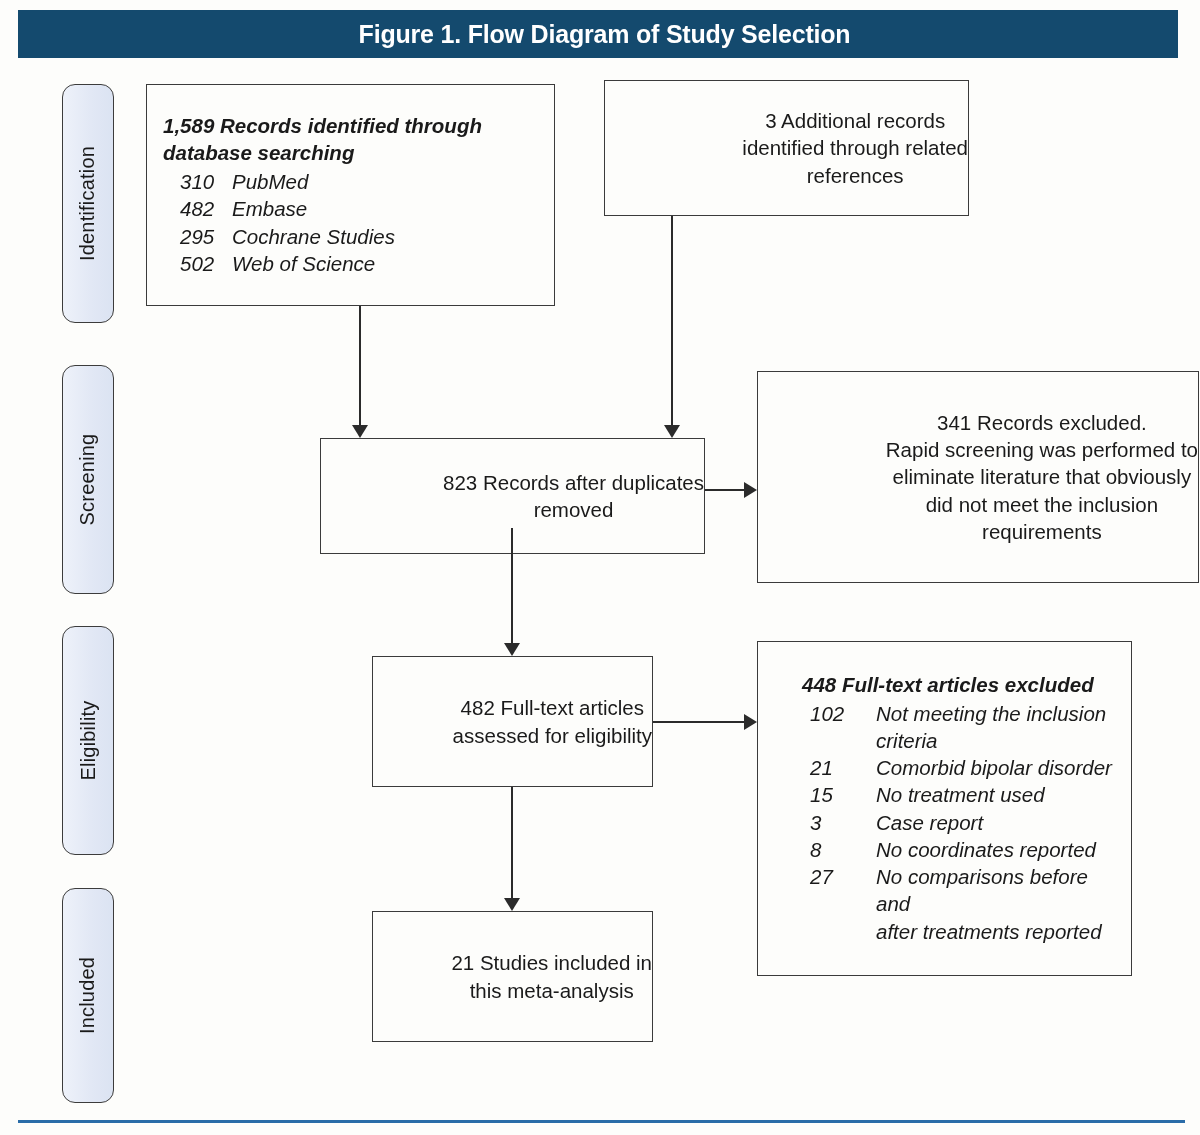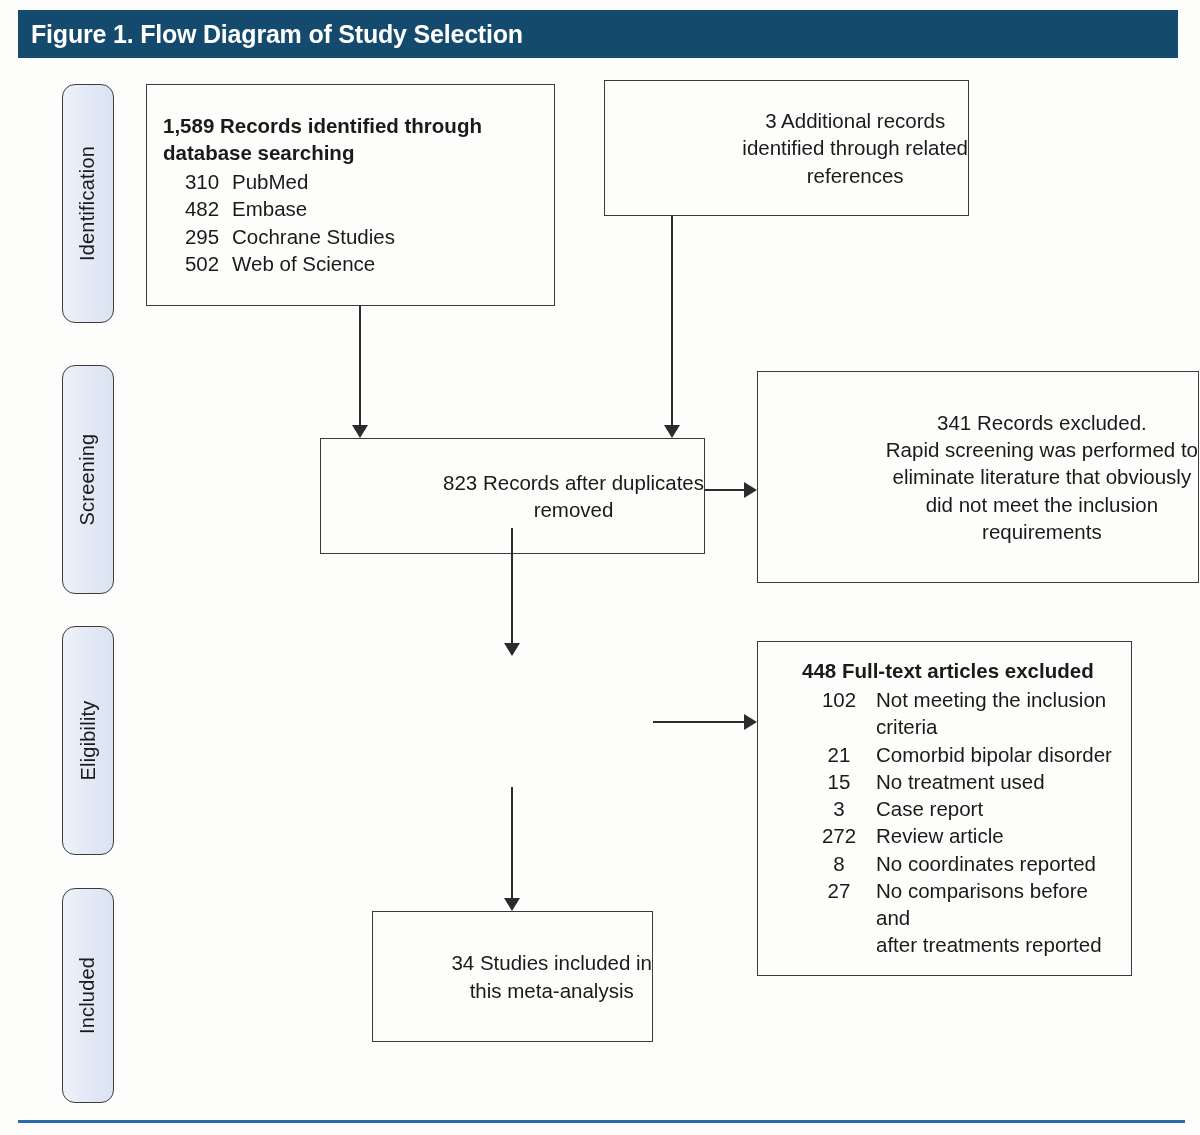--- a/index.html
+++ b/index.html
@@ -21,20 +21,21 @@
   .fig-header {
     position: absolute;
     left: 18px;
     top: 10px;
     width: 1160px;
     height: 48px;
     background: #144a6e;
     box-sizing: border-box;
     display: flex;
     align-items: center;
+    justify-content: center;
   }
   .fig-header-title {
     color: #ffffff;
     font-size: 25px;
     font-weight: bold;
     letter-spacing: -0.2px;
     padding-left: 13px;
     white-space: nowrap;
   }
 
@@ -81,35 +82,35 @@
   }
   .fbox.center { align-items: flex-end; text-align: center; }
   .fbox-text {
     font-size: 20.5px;
     line-height: 1.32;
     color: #1a1a1a;
     white-space: pre-line;
   }
 
   
-  .listbox-inner { width: 100%; padding: 0 16px; box-sizing: border-box; }
+  .listbox-inner { width: 100%; padding: 0 16px; box-sizing: border-box; font-style: italic; }
   .listbox-head {
     font-size: 20.5px;
     font-weight: bold;
     line-height: 1.3;
     white-space: pre-line;
   }
   .listrow {
     display: flex;
     font-size: 20.5px;
     line-height: 1.33;
   }
   .listrow .num {
     flex: 0 0 auto;
-    text-align: center;
+    text-align: left;
     padding-right: 8px;
   }
   .listrow .lbl { flex: 1 1 auto; }
 
   
   .b1-list { margin-top: 2px; padding-left: 17px; }
   .b1-list .num { width: 44px; }
 
   
   .ex-list { margin-top: 1px; padding-left: 8px; }
@@ -201,20 +202,24 @@
   </div>
 
   <div class="fbox center" style="left:757px; top:371px; width:442px; height:212px;">
     <div class="fbox-text">341 Records excluded.
 Rapid screening was performed to
 eliminate literature that obviously
 did not meet the inclusion
 requirements</div>
   </div>
 
+  <div class="fbox center" style="left:372px; top:656px; width:281px; height:131px;">
+    <div class="fbox-text">482 Full-text articles
+assessed for eligibility</div>
+  </div>
 
   <div class="fbox" style="left:757px; top:641px; width:375px; height:335px;padding-left:28px;">
     <div class="listbox-inner">
       <div class="listbox-head">448 Full-text articles excluded</div>
       <div class="ex-list">
         <div class="listrow">
           <span class="num">102</span>
           <span class="lbl" style="white-space:pre-line;">Not meeting the inclusion
 criteria</span>
         </div>
@@ -224,38 +229,34 @@
         </div>
         <div class="listrow">
           <span class="num">15</span>
           <span class="lbl" style="white-space:pre-line;">No treatment used</span>
         </div>
         <div class="listrow">
           <span class="num">3</span>
           <span class="lbl" style="white-space:pre-line;">Case report</span>
         </div>
         <div class="listrow">
-          <span class="num">272</span>
-          <span class="lbl" style="white-space:pre-line;">Review article</span>
-        </div>
-        <div class="listrow">
           <span class="num">8</span>
           <span class="lbl" style="white-space:pre-line;">No coordinates reported</span>
         </div>
         <div class="listrow">
           <span class="num">27</span>
           <span class="lbl" style="white-space:pre-line;">No comparisons before and
 after treatments reported</span>
         </div>
       </div>
     </div>
   </div>
 
   <div class="fbox center" style="left:372px; top:911px; width:281px; height:131px;">
-    <div class="fbox-text">34 Studies included in
+    <div class="fbox-text">21 Studies included in
 this meta-analysis</div>
   </div>
 
   <div class="vline" style="left:359px; top:306px; height:119px;"></div>
   <div class="arrow-down" style="left:352px; top:425px;"></div>
 
   <div class="vline" style="left:671px; top:216px; height:209px;"></div>
   <div class="arrow-down" style="left:664px; top:425px;"></div>
 
   <div class="hline" style="left:705px; top:489px; width:39px;"></div>

